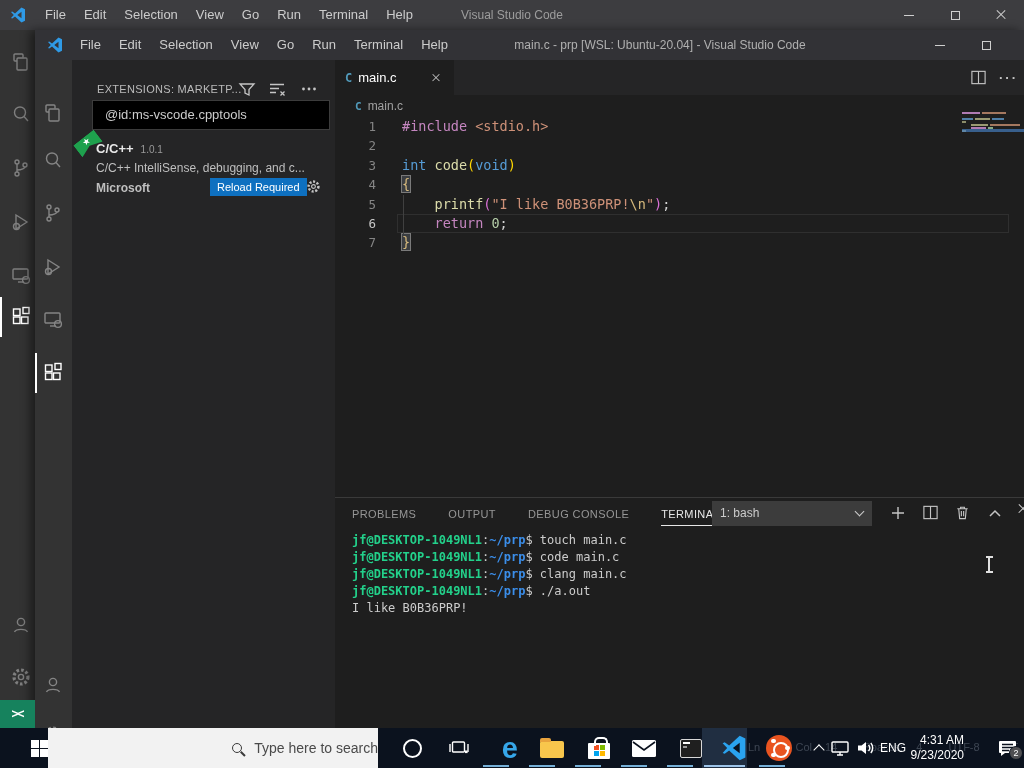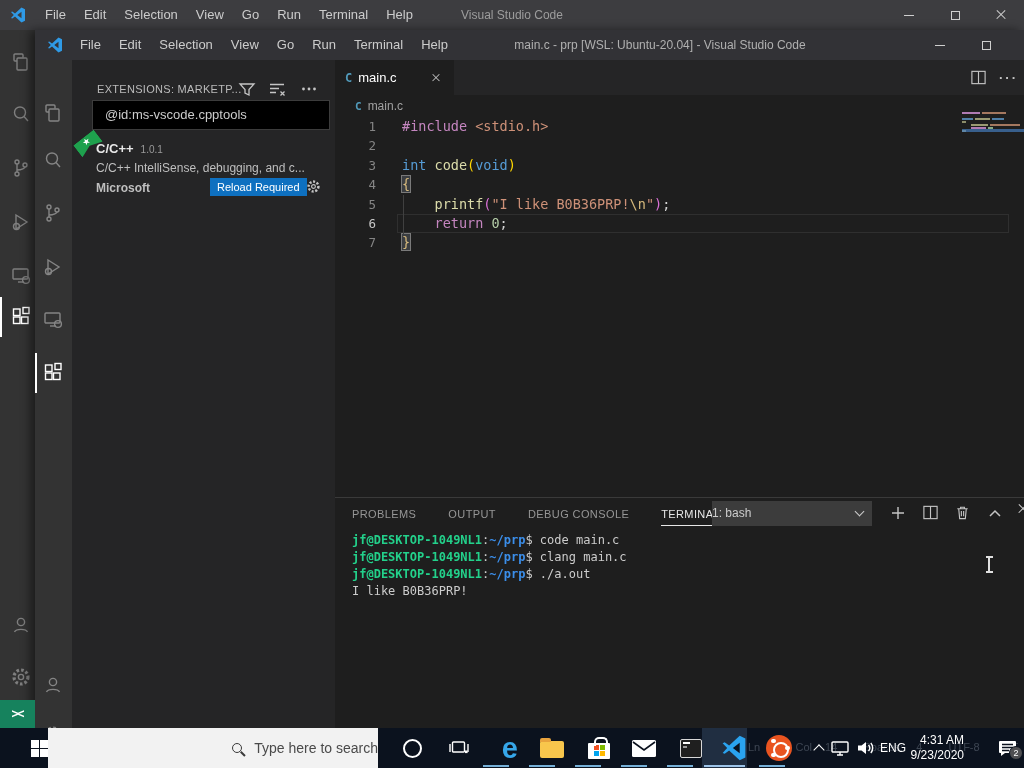--- a/index.html
+++ b/index.html
@@ -71,21 +71,21 @@
   .mm-row{height:2px;margin-bottom:1px;display:flex;gap:2px}
   .mm-seg{height:2px}
   #mm-cursor{position:absolute;left:627px;top:69px;width:62px;height:3px;background:rgba(70,130,200,.65)}
 
   
   #panel{position:absolute;left:0;top:437px;width:689px;height:231px;background:#1e1e1e;border-top:1px solid #3a3a3a}
   #panel-tabs{position:absolute;left:17px;top:0;height:30px;display:flex;align-items:center;gap:32px}
   .panel-tab{font-size:11px;letter-spacing:.4px;color:#969696;padding:7px 0 5px 0}
   .panel-tab.active{color:#e7e7e7;border-bottom:1px solid #e7e7e7}
   #shell-select{position:absolute;left:377px;top:3px;width:160px;height:25px;background:#3c3c3c;color:#cccccc;
-    font-size:12px;line-height:25px;padding-left:0}
+    font-size:12px;line-height:25px;padding-left:8px}
   .sel-chev{position:absolute;right:9px;top:7px;width:7px;height:7px;border-left:1.4px solid #cccccc;border-bottom:1.4px solid #cccccc;transform:rotate(-45deg)}
   .panel-act{position:absolute;top:6px;width:18px;height:18px;color:#c5c5c5}
   #term-lines{position:absolute;left:17px;top:34px;font-family:"DejaVu Sans Mono",monospace;font-size:12px}
   .term-line{height:17px;line-height:17px;white-space:pre}
   .t-user{color:#23d18b;font-weight:bold}
   .t-path{color:#3b8eea;font-weight:bold}
   .t-plain{color:#cccccc}
   .t-cursor{display:inline-block;width:8px;height:14px;background:#c0c0c0;vertical-align:-2px}
 
   
@@ -442,20 +442,21 @@
         </div>
       <div class="panel-act" style="left:651px">
         <svg viewBox="0 0 18 18" width="18" height="18" fill="none" stroke="#c5c5c5" stroke-width="1.5">
             <path d="M4 12l5-5 5 5"></path>
           </svg>
         </div>
       <div class="panel-act" style="left:683px">
           <div class="x-lines"></div>
         </div>
       <div id="term-lines">
+          <div class="term-line"><span class="t-user">jf@DESKTOP-1049NL1</span><span class="t-plain">:</span><span class="t-path">~/prp</span><span class="t-plain">$ touch main.c</span></div>
           <div class="term-line"><span class="t-user">jf@DESKTOP-1049NL1</span><span class="t-plain">:</span><span class="t-path">~/prp</span><span class="t-plain">$ code main.c</span></div>
           <div class="term-line"><span class="t-user">jf@DESKTOP-1049NL1</span><span class="t-plain">:</span><span class="t-path">~/prp</span><span class="t-plain">$ clang main.c</span></div>
           <div class="term-line"><span class="t-user">jf@DESKTOP-1049NL1</span><span class="t-plain">:</span><span class="t-path">~/prp</span><span class="t-plain">$ ./a.out</span></div>
           <div class="term-line"><span class="t-plain">I like B0B36PRP!</span></div>
         </div>
     </div>
   </div>
 </div>
 
 <div id="taskbar">

